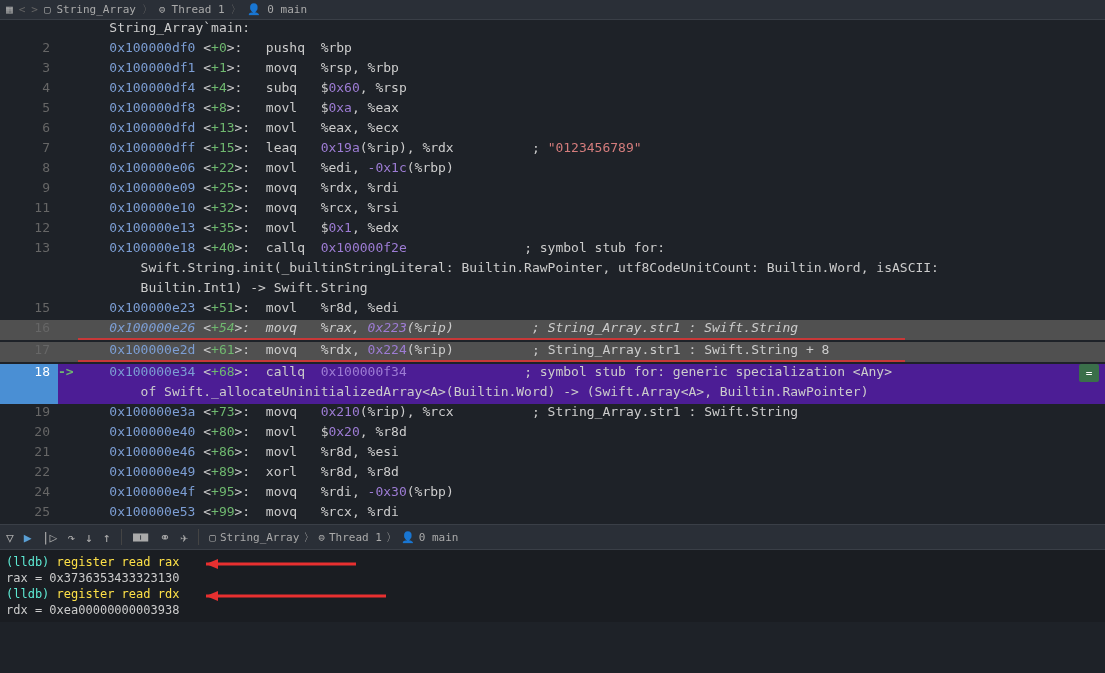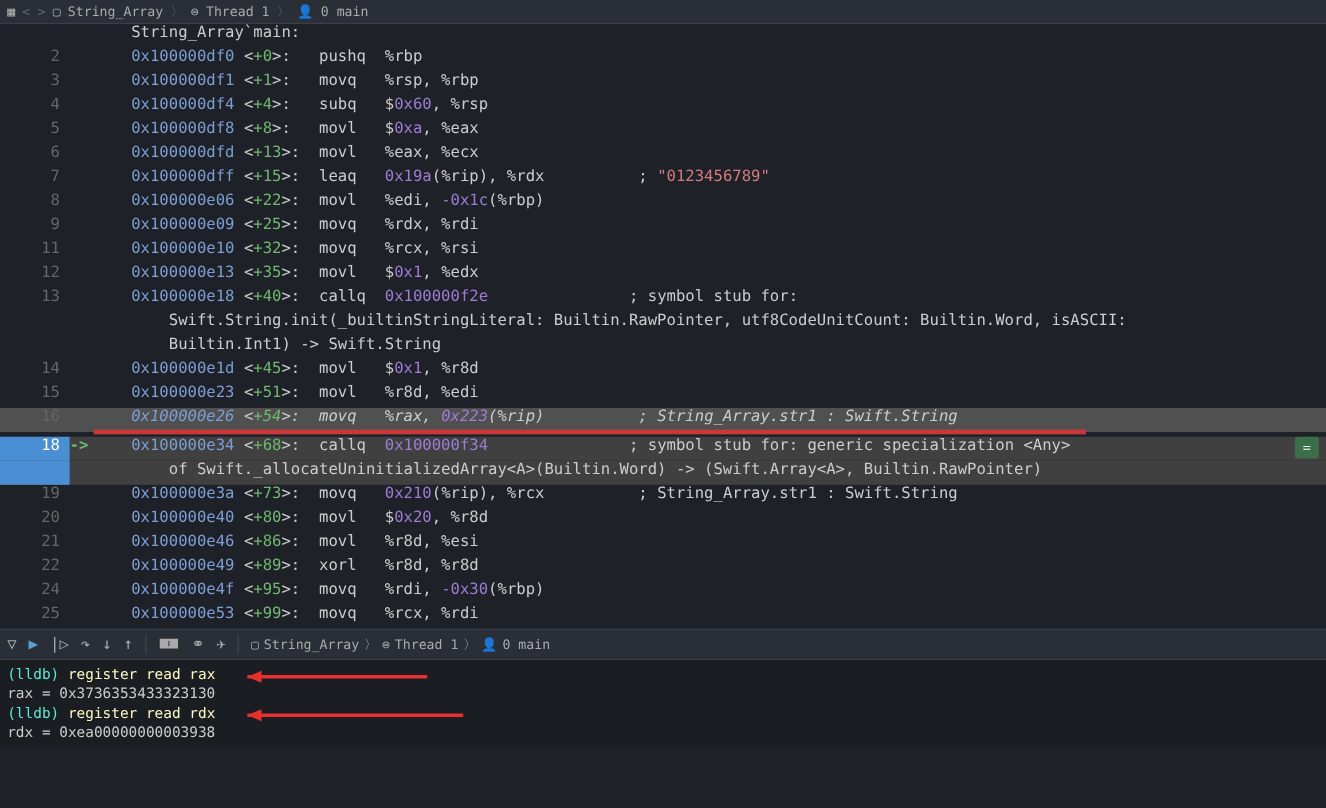--- a/index.html
+++ b/index.html
@@ -7,32 +7,32 @@
 .bc{height:20px;background:#2a2f37;border-bottom:1px solid #3a3f47;display:flex;align-items:center;padding:0 6px;gap:6px;font-size:11px;color:#aaa}
 .bc .sep{color:#666}
 .code{background:#1e2228;overflow:hidden}
 .ln{display:flex;height:20px;white-space:pre}
 .gut{width:58px;text-align:right;padding-right:8px;color:#666;user-select:none}
 .txt{flex:1}
 .addr{color:#7c9ed4}
 .off{color:#6fb86f}
 .hex{color:#9d7cd4}
 .str{color:#d47c7c}
-.pc{background:#404040}
+.pc{background:#4c1d95}
 .pc .gut{background:#4a8fd4;color:#fff}
 .sel{background:#505050}
 .arrow{color:#6fb86f;font-weight:bold}
 .eq-btn{background:#3a6f4a;color:#fff;width:20px;height:18px;display:inline-flex;align-items:center;justify-content:center;border-radius:2px;margin-left:auto;margin-right:6px;font-size:11px}
 .tb{height:26px;background:#2a2f37;border-top:1px solid #3a3f47;border-bottom:1px solid #3a3f47;display:flex;align-items:center;padding:0 6px;gap:10px}
 .tb .ico{color:#aaa;cursor:pointer;font-size:13px}
 .tb .sep2{width:1px;height:16px;background:#444}
 .tb .bc2{font-size:11px;color:#aaa;display:flex;align-items:center;gap:4px}
 .console{background:#1a1d22;padding:4px 6px;font-size:12px;line-height:16px}
 .console .p{color:#5eead4}
-.console .c{color:#fef9c3}
+.console .c{color:#fde047}
 </style>
 </head>
 <body>
 
 <div class="bc">
   <span>▦</span>
   <span class="sep">&lt;</span>
   <span class="sep">&gt;</span>
   <span>▢</span>
     <span>String_Array</span>
@@ -52,24 +52,24 @@
     <div class="ln"><div class="gut">5</div><span style="width: 20px;">  </span><div class="txt"><span>    </span><span class="addr">0x100000df8</span><span> &lt;</span><span class="off">+8</span><span>&gt;:   movl   $</span><span class="hex">0xa</span><span>, %eax</span></div></div>
     <div class="ln"><div class="gut">6</div><span style="width: 20px;">  </span><div class="txt"><span>    </span><span class="addr">0x100000dfd</span><span> &lt;</span><span class="off">+13</span><span>&gt;:  movl   %eax, %ecx</span></div></div>
     <div class="ln"><div class="gut">7</div><span style="width: 20px;">  </span><div class="txt"><span>    </span><span class="addr">0x100000dff</span><span> &lt;</span><span class="off">+15</span><span>&gt;:  leaq   </span><span class="hex">0x19a</span><span>(%rip), %rdx          ; </span><span class="str">"0123456789"</span></div></div>
     <div class="ln"><div class="gut">8</div><span style="width: 20px;">  </span><div class="txt"><span>    </span><span class="addr">0x100000e06</span><span> &lt;</span><span class="off">+22</span><span>&gt;:  movl   %edi, </span><span class="hex">-0x1c</span><span>(%rbp)</span></div></div>
     <div class="ln"><div class="gut">9</div><span style="width: 20px;">  </span><div class="txt"><span>    </span><span class="addr">0x100000e09</span><span> &lt;</span><span class="off">+25</span><span>&gt;:  movq   %rdx, %rdi</span></div></div>
     <div class="ln"><div class="gut">11</div><span style="width: 20px;">  </span><div class="txt"><span>    </span><span class="addr">0x100000e10</span><span> &lt;</span><span class="off">+32</span><span>&gt;:  movq   %rcx, %rsi</span></div></div>
     <div class="ln"><div class="gut">12</div><span style="width: 20px;">  </span><div class="txt"><span>    </span><span class="addr">0x100000e13</span><span> &lt;</span><span class="off">+35</span><span>&gt;:  movl   $</span><span class="hex">0x1</span><span>, %edx</span></div></div>
     <div class="ln"><div class="gut">13</div><span style="width: 20px;">  </span><div class="txt"><span>    </span><span class="addr">0x100000e18</span><span> &lt;</span><span class="off">+40</span><span>&gt;:  callq  </span><span class="hex">0x100000f2e</span><span>               ; symbol stub for:</span></div></div>
     <div class="ln"><div class="gut"></div><span style="width: 20px;">  </span><div class="txt"><span>        Swift.String.init(_builtinStringLiteral: Builtin.RawPointer, utf8CodeUnitCount: Builtin.Word, isASCII:</span></div></div>
     <div class="ln"><div class="gut"></div><span style="width: 20px;">  </span><div class="txt"><span>        Builtin.Int1) -&gt; Swift.String</span></div></div>
-    <div class="ln"><div class="gut">14</div><span style="width: 20px;">  </span><div class="txt"><span>    </span><span class="addr">0x100000e1d</span><span> &lt;</span><span class="off">+45</span><span>&gt;:  movl   $</span><span class="hex">0x1</span><span>, %r8d</span></div></div>
     <div class="ln"><div class="gut">15</div><span style="width: 20px;">  </span><div class="txt"><span>    </span><span class="addr">0x100000e23</span><span> &lt;</span><span class="off">+51</span><span>&gt;:  movl   %r8d, %edi</span></div></div>
     <div class="ln sel"><div class="gut">16</div><span style="width: 20px;">  </span><div class="txt" style="position: relative; font-style: italic;"><span>    </span><span class="addr">0x100000e26</span><span> &lt;</span><span class="off">+54</span><span>&gt;:  movq   %rax, </span><span class="hex">0x223</span><span>(%rip)          </span><span>;</span><span> String_Array.str1 : Swift.String</span></div></div>
     <div style="height: 0px; border-top: 2px solid rgb(200, 56, 56); margin-left: 78px; margin-right: 200px; position: relative; top: -2px;"></div>
+    <div class="ln sel"><div class="gut">17</div><span style="width: 20px;">  </span><div class="txt" style="position: relative;"><span>    </span><span class="addr">0x100000e2d</span><span> &lt;</span><span class="off">+61</span><span>&gt;:  movq   %rdx, </span><span class="hex">0x224</span><span>(%rip)          </span><span>;</span><span> String_Array.str1 : Swift.String + 8</span></div></div>
     <div style="height: 0px; border-top: 2px solid rgb(200, 56, 56); margin-left: 78px; margin-right: 200px; position: relative; top: -2px;"></div>
     <div class="ln pc"><div class="gut">18</div><span class="arrow" style="width: 20px;">-&gt;</span><div class="txt"><span>    </span><span class="addr">0x100000e34</span><span> &lt;</span><span class="off">+68</span><span>&gt;:  callq  </span><span class="hex">0x100000f34</span><span>               ; symbol stub for: generic specialization &lt;Any&gt;</span></div><span class="eq-btn">=</span></div>
     <div class="ln pc"><div class="gut"></div><span style="width: 20px;">  </span><div class="txt"><span>        of Swift._allocateUninitializedArray&lt;A&gt;(Builtin.Word) -&gt; (Swift.Array&lt;A&gt;, Builtin.RawPointer)</span></div></div>
     <div class="ln"><div class="gut">19</div><span style="width: 20px;">  </span><div class="txt"><span>    </span><span class="addr">0x100000e3a</span><span> &lt;</span><span class="off">+73</span><span>&gt;:  movq   </span><span class="hex">0x210</span><span>(%rip), %rcx          ; String_Array.str1 : Swift.String</span></div></div>
     <div class="ln"><div class="gut">20</div><span style="width: 20px;">  </span><div class="txt"><span>    </span><span class="addr">0x100000e40</span><span> &lt;</span><span class="off">+80</span><span>&gt;:  movl   $</span><span class="hex">0x20</span><span>, %r8d</span></div></div>
     <div class="ln"><div class="gut">21</div><span style="width: 20px;">  </span><div class="txt"><span>    </span><span class="addr">0x100000e46</span><span> &lt;</span><span class="off">+86</span><span>&gt;:  movl   %r8d, %esi</span></div></div>
     <div class="ln"><div class="gut">22</div><span style="width: 20px;">  </span><div class="txt"><span>    </span><span class="addr">0x100000e49</span><span> &lt;</span><span class="off">+89</span><span>&gt;:  xorl   %r8d, %r8d</span></div></div>
     <div class="ln"><div class="gut">24</div><span style="width: 20px;">  </span><div class="txt"><span>    </span><span class="addr">0x100000e4f</span><span> &lt;</span><span class="off">+95</span><span>&gt;:  movq   %rdi, </span><span class="hex">-0x30</span><span>(%rbp)</span></div></div>
     <div class="ln"><div class="gut">25</div><span style="width: 20px;">  </span><div class="txt"><span>    </span><span class="addr">0x100000e53</span><span> &lt;</span><span class="off">+99</span><span>&gt;:  movq   %rcx, %rdi</span></div></div>
   </div>

